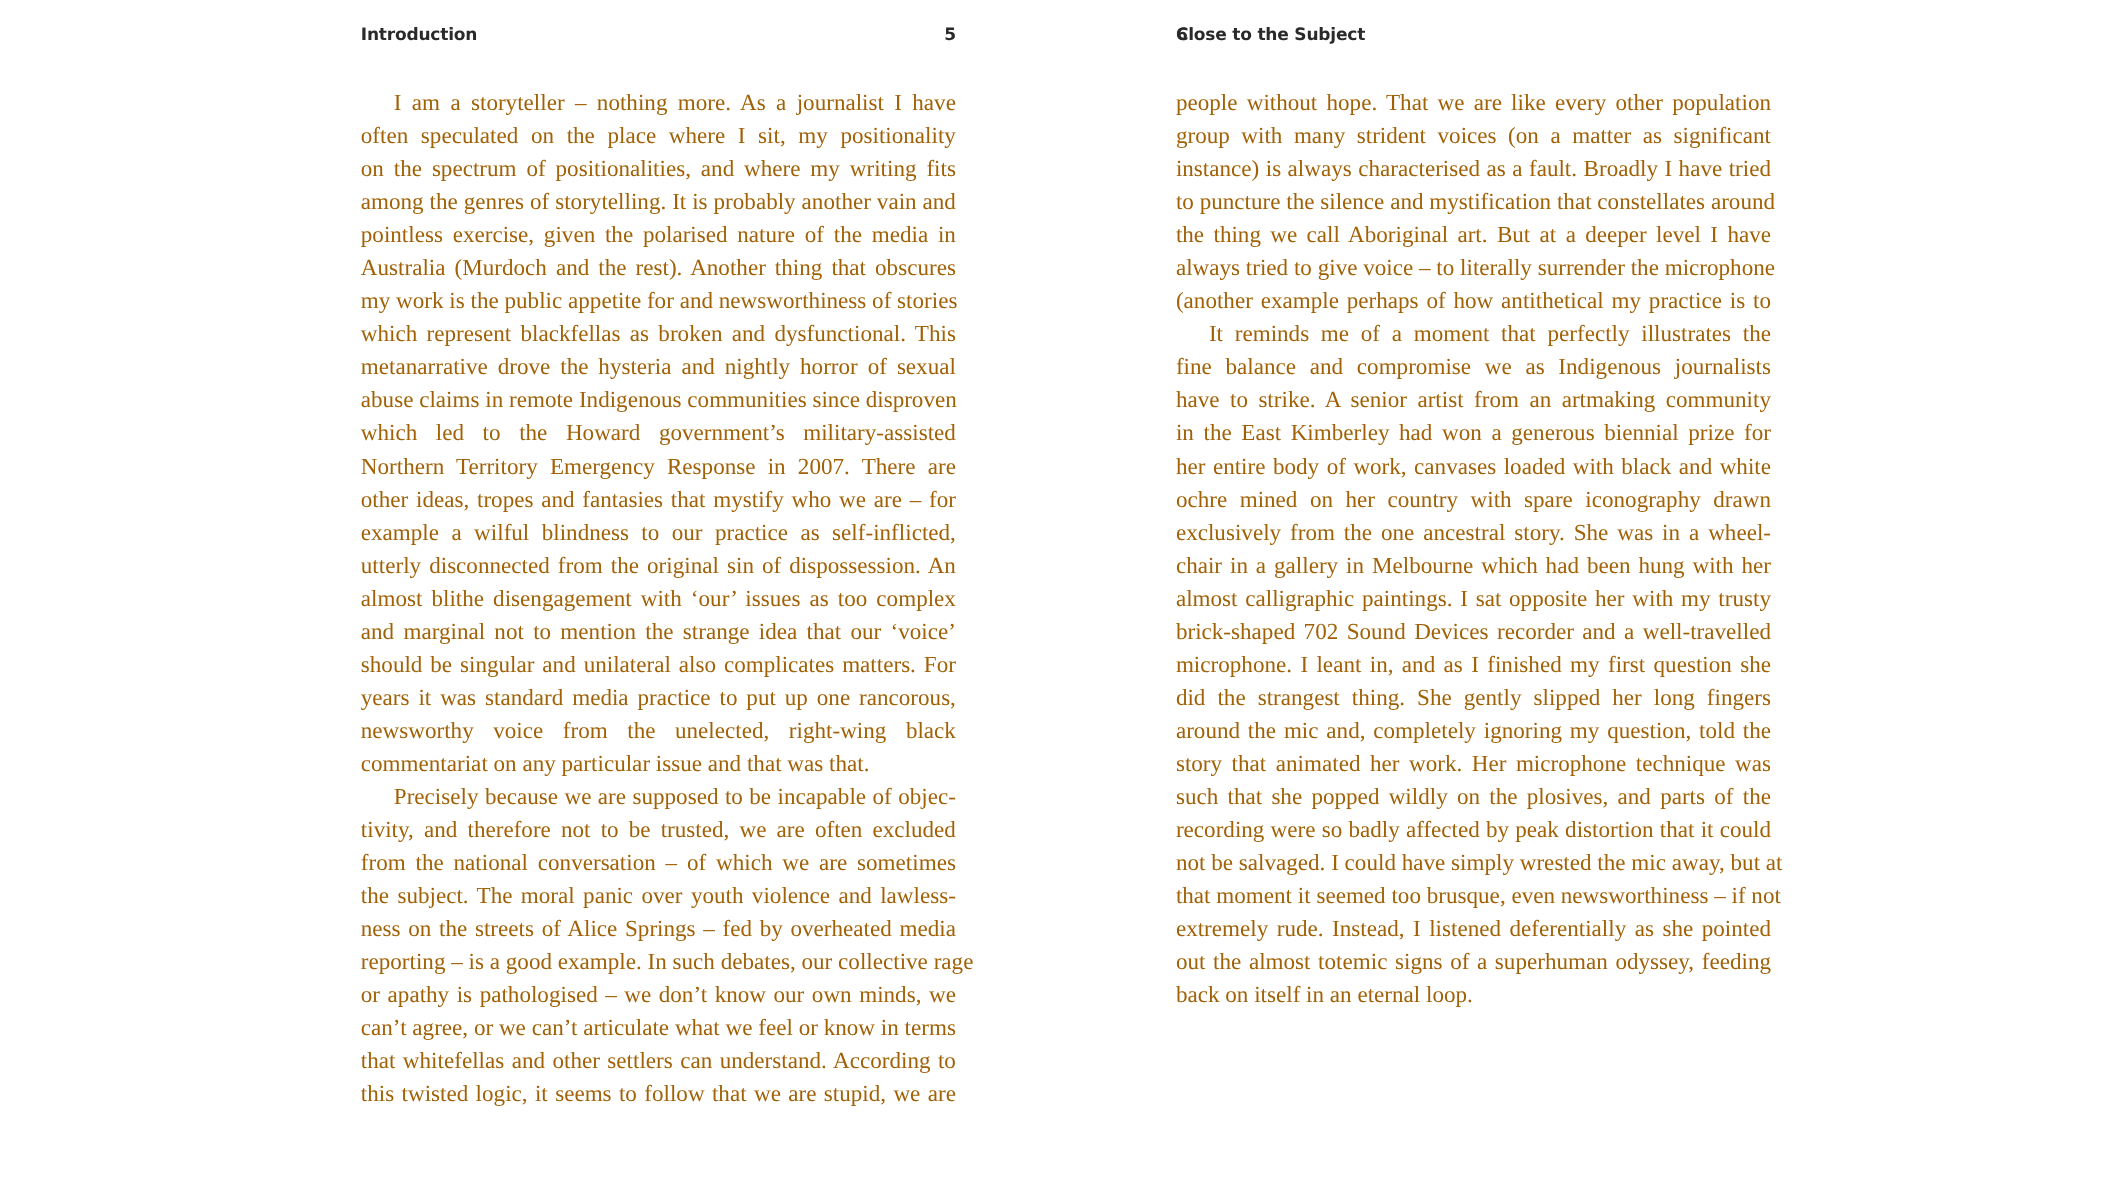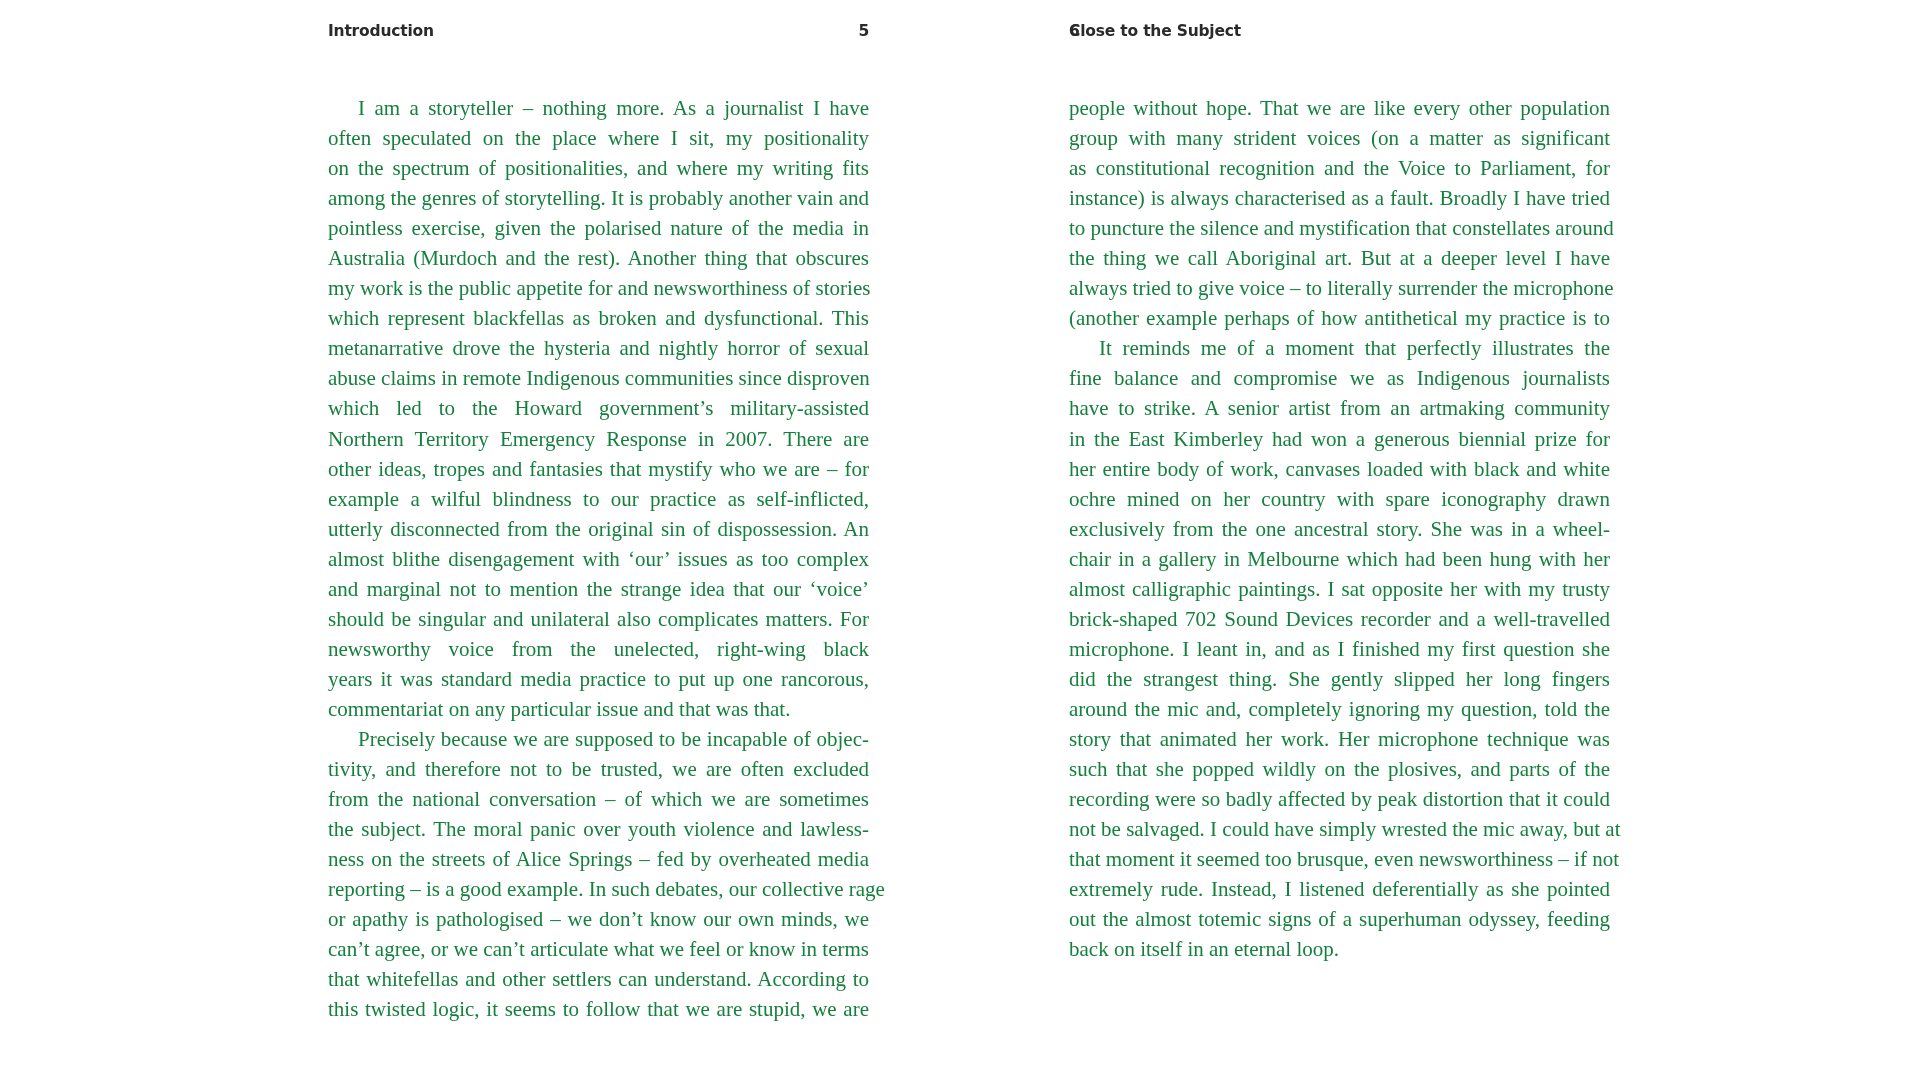--- a/index.html
+++ b/index.html
@@ -48,27 +48,27 @@
     right: 0;
   }
   #page-right .running-head .folio {
     position: absolute;
     top: 0;
     left: 0;
   }
 
   .text-block {
     position: absolute;
-    top: 93px;
+    top: 78px;
     left: 0;
     width: 541px;
     font-family: "Liberation Serif", "DejaVu Serif", serif;
     font-size: 21px;
     line-height: 30.05px;
-    color: #15803d;
+    color: #a16207;
     text-align: justify;
     hyphens: manual;
   }
   .text-block p {
     margin: 0;
     padding: 0;
   }
   .line {
     display: block;
     text-align: justify;
@@ -104,22 +104,22 @@
         <span class="line">metanarrative drove the hysteria and nightly horror of sexual</span>
         <span class="line">abuse claims in remote Indigenous communities since disproven</span>
         <span class="line">which led to the Howard government’s military-assisted</span>
         <span class="line">Northern Territory Emergency Response in 2007. There are</span>
         <span class="line">other ideas, tropes and fantasies that mystify who we are – for</span>
         <span class="line">example a wilful blindness to our practice as self-inflicted,</span>
         <span class="line">utterly disconnected from the original sin of dispossession. An</span>
         <span class="line">almost blithe disengagement with ‘our’ issues as too complex</span>
         <span class="line">and marginal not to mention the strange idea that our ‘voice’</span>
         <span class="line">should be singular and unilateral also complicates matters. For</span>
+        <span class="line">years it was standard media practice to put up one rancorous,</span>
         <span class="line">newsworthy voice from the unelected, right-wing black</span>
-        <span class="line">years it was standard media practice to put up one rancorous,</span>
         <span class="line last">commentariat on any particular issue and that was that.</span>
       </p>
       <p>
         <span class="line first-indent">Precisely because we are supposed to be incapable of objec-</span>
         <span class="line">tivity, and therefore not to be trusted, we are often excluded</span>
         <span class="line">from the national conversation – of which we are sometimes</span>
         <span class="line">the subject. The moral panic over youth violence and lawless-</span>
         <span class="line">ness on the streets of Alice Springs – fed by overheated media</span>
         <span class="line">reporting – is a good example. In such debates, our collective rage</span>
         <span class="line">or apathy is pathologised – we don’t know our own minds, we</span>
@@ -132,21 +132,20 @@
 
 <div class="page" id="page-right">
   <div class="running-head">
     <span class="folio">6</span>
     <span class="title">Close to the Subject</span>
   </div>
   <div class="text-block">
       <p>
         <span class="line">people without hope. That we are like every other population</span>
         <span class="line">group with many strident voices (on a matter as significant</span>
-        <span class="line">as constitutional recognition and the Voice to Parliament, for</span>
         <span class="line">instance) is always characterised as a fault. Broadly I have tried</span>
         <span class="line">to puncture the silence and mystification that constellates around</span>
         <span class="line">the thing we call Aboriginal art. But at a deeper level I have</span>
         <span class="line">always tried to give voice – to literally surrender the microphone</span>
         <span class="line">(another example perhaps of how antithetical my practice is to</span>
       </p>
       <p>
         <span class="line first-indent">It reminds me of a moment that perfectly illustrates the</span>
         <span class="line">fine balance and compromise we as Indigenous journalists</span>
         <span class="line">have to strike. A senior artist from an artmaking community</span>

